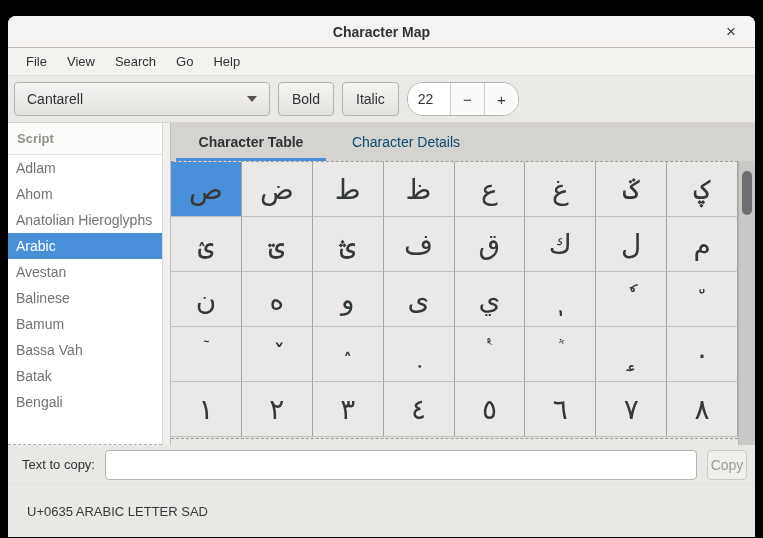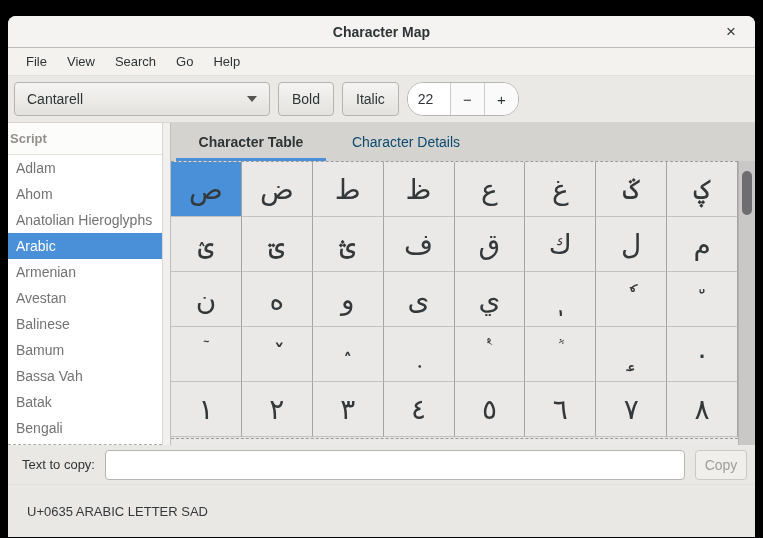--- a/index.html
+++ b/index.html
@@ -38,21 +38,21 @@
   }
   .font-combo { width:256px; justify-content:space-between; padding:0 12px; }
   .combo-arrow { width:0; height:0; border-left:5px solid transparent; border-right:5px solid transparent; border-top:6px solid #57534e; }
   .tool-btn { padding:0 13px; }
   .spinbox { display:flex; align-items:stretch; height:34px; border:1px solid #b6b4b1; border-radius:16px; overflow:hidden; background:#fff; }
   .spin-entry { width:42px; display:flex; align-items:center; padding-left:10px; font-size:14px; background:#fff; }
   .spin-seg { width:34px; display:flex; align-items:center; justify-content:center; background:#fbfafa; border-left:1px solid #cfcdca; font-size:15px; color:#2e3436; }
   
   .content { flex:0 0 322px; display:flex; }
   .sidebar { width:155px; flex:0 0 155px; background:#fff; border-right:1px solid #d8d6d2; display:flex; flex-direction:column; }
-  .sidebar-header { height:32px; flex:0 0 32px; background:#fcfcfb; border-bottom:1px solid #e4e2df; display:flex; align-items:center; padding-left:2px; font-size:13px; font-weight:bold; color:#92908c; }
+  .sidebar-header { height:32px; flex:0 0 32px; background:#fcfcfb; border-bottom:1px solid #e4e2df; display:flex; align-items:center; padding-left:9px; font-size:13px; font-weight:bold; color:#92908c; }
   .script-list { flex:1; overflow:hidden; border-bottom:1px dashed #b0aeab; }
   .script-item { height:26px; display:flex; align-items:center; padding-left:8px; font-size:14px; color:#737373; white-space:nowrap; }
   .script-item.selected { background:var(--accent,#4a90d9); color:#fff; }
   .side-strip { width:7px; flex:0 0 7px; background:#f1f0ee; }
   .main { flex:1; display:flex; flex-direction:column; border-left:1px solid #c0beba; }
   .tabbar { height:38px; flex:0 0 38px; background:#d4d3d0; display:flex; align-items:stretch; padding-left:5px; }
   .tab { display:flex; align-items:center; justify-content:center; position:relative; font-size:14px; }
   .tab-active { width:150px; color:#2e3436; font-weight:bold; }
   .tab-active .tab-underline { position:absolute; left:0; right:0; bottom:0; height:3px; background:var(--accent,#4a90d9); }
   .tab-inactive { width:160px; color:#0c4a6e; }
@@ -67,21 +67,21 @@
     font-family:"DejaVu Sans", sans-serif; font-size:28px; color:#33383a; overflow:hidden;
   }
   .cell.selected { background:var(--accent,#4a90d9); }
   .grid-sliver { height:7px; background:#eae9e7; border-top:1px dashed #9c9b99; }
   .vscroll { width:17px; flex:0 0 17px; background:#cac8c6; border-left:1px solid #b5b3b0; position:relative; }
   .vscroll-thumb { position:absolute; top:10px; left:3px; width:10px; height:44px; background:#6e6d71; border-radius:5px; }
   
   .copybar { flex:0 0 40px; background:#eae8e5; display:flex; align-items:center; padding:0 8px 0 14px; gap:10px; border-bottom:1px solid #e2e0dd; }
   .copy-label { font-size:13px; color:#2e3436; white-space:nowrap; }
   .copy-entry { flex:1; height:30px; background:#fff; border:1px solid #b6b4b1; border-radius:4px; padding:0 8px; font-size:14px; font-family:"Liberation Sans",sans-serif; color:#2e3436; outline:none; }
-  .copy-btn { height:30px; width:52px; background:#f0efec; border:1px solid #cbc9c5; border-radius:4px; display:flex; align-items:center; justify-content:center; font-size:14px; color:#9e9c98; }
+  .copy-btn { height:30px; width:40px; background:#f0efec; border:1px solid #cbc9c5; border-radius:4px; display:flex; align-items:center; justify-content:center; font-size:14px; color:#9e9c98; }
   
   .statusbar { flex:1; background:#eae8e5; display:flex; align-items:center; padding-left:19px; }
   .status-text { font-size:13px; color:#35393b; }
 </style>
 </head>
 <body>
 
 <div class="window">
 
   <div class="titlebar">
@@ -114,21 +114,20 @@
 
   <div class="content">
     <div class="sidebar">
       <div class="sidebar-header">Script</div>
       <div class="script-list">
 
       <div class="script-item">Adlam</div>
           <div class="script-item">Ahom</div>
           <div class="script-item">Anatolian Hieroglyphs</div>
           <div class="script-item selected">Arabic</div>
-          <div class="script-item">Armenian</div>
           <div class="script-item">Avestan</div>
           <div class="script-item">Balinese</div>
           <div class="script-item">Bamum</div>
           <div class="script-item">Bassa Vah</div>
           <div class="script-item">Batak</div>
           <div class="script-item">Bengali</div>
         </div>
     </div>
     <div class="side-strip"></div>
 

